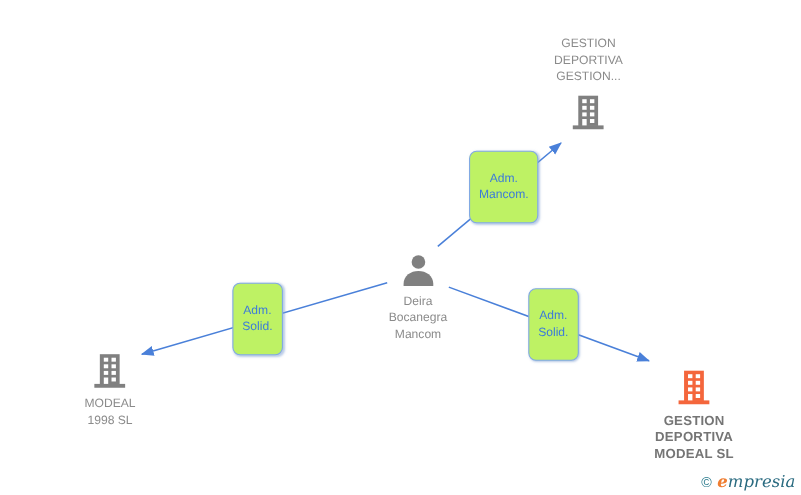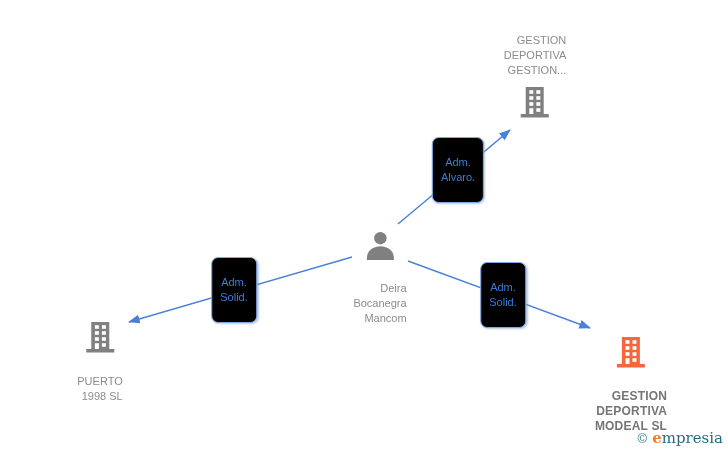--- a/index.html
+++ b/index.html
@@ -7,49 +7,49 @@
     position:relative;
     width:728px;height:450px;
     background:#ffffff;
     overflow:hidden;
     font-family:"Liberation Sans","DejaVu Sans",sans-serif;
   }
   #edges{position:absolute;left:0;top:0;width:728px;height:450px;}
   .edge-line{stroke:#4a80d9;stroke-width:1.4;fill:none;}
 
   .node{position:absolute;transform:translateX(-50%);text-align:center;white-space:nowrap;}
-  .node-label{font-size:11px;line-height:15px;color:#8b8b8b;text-align:right;}
+  .node-label{font-size:11px;line-height:15px;color:#8b8b8b;}
   .node-label.bold{font-weight:bold;font-size:12px;color:#757575;letter-spacing:0.2px;}
   .icon-wrap{display:block;line-height:0;}
-  .gap-above{margin-top:20px;}
+  .gap-above{margin-top:6px;}
   .gap-below{margin-bottom:7px;}
   .fill-gray{fill:#808080;}
   .fill-orange{fill:#f4663c;}
   .win{fill:#ffffff;}
 
   .edge-label{
     position:absolute;transform:translate(-50%,-50%);
-    background:#000000;
+    background:#bef264;
     border:1.5px solid #81a9e3;
     border-radius:7px;
     padding:17px 8px;
     color:#3c7bd9;
     font-size:11px;line-height:15px;text-align:center;
     box-shadow:1px 1px 2px rgba(130,160,210,0.55);
     white-space:nowrap;
   }
   .edge-label span{display:block;}
 
   #brand{
     position:absolute;right:5px;bottom:3px;
     display:flex;align-items:baseline;
     cursor:pointer;
   }
   #brand .copy{color:#2f7d8f;font-size:13px;margin-right:5px;}
-  #brand .brand-word{font-family:"DejaVu Serif","Liberation Serif",serif;font-size:15px;color:#2a6b80;}
+  #brand .brand-word{font-family:"DejaVu Serif","Liberation Serif",serif;font-style:italic;font-size:15px;color:#2a6b80;}
   #brand .brand-word .init{color:#ef7d31;font-weight:bold;}
 </style>
 </head>
 <body>
 
 <div id="canvas">
 
   <svg id="edges" viewBox="0 0 728 450">
     <defs>
       <marker id="arrowhead" viewBox="0 0 10 8" refX="8.5" refY="4" markerWidth="9" markerHeight="8" orient="auto-start-reverse">
@@ -106,21 +106,21 @@
         <rect class="win" x="17.6" y="5.2" width="4" height="3.6"></rect>
         <rect class="win" x="10.6" y="11.2" width="4" height="3.6"></rect>
         <rect class="win" x="17.6" y="11.2" width="4" height="3.6"></rect>
         <rect class="win" x="10.6" y="17.2" width="4" height="3.6"></rect>
         <rect class="win" x="17.6" y="17.2" width="4" height="3.6"></rect>
         <rect class="win" x="17.6" y="23.2" width="4" height="3.6"></rect>
         <rect class="win" x="10.6" y="23.2" width="4" height="5.8"></rect>
       </svg>
     </span>
     <div class="node-label gap-above">
-      <span style="display:block">PUERTO</span>
+      <span style="display:block">MODEAL</span>
       <span style="display:block">1998 SL</span>
     </div>
   </div>
 
   <div class="node" style="left:631px;top:335px;">
     <span class="icon-wrap">
       <svg width="32" height="34" viewBox="0 0 32 34">
         <rect class="fill-orange" x="2" y="29" width="28" height="3.5"></rect>
         <rect class="fill-orange" x="7" y="2" width="18" height="27.5"></rect>
         <rect class="win" x="10.6" y="5.2" width="4" height="3.6"></rect>
@@ -135,21 +135,21 @@
     </span>
     <div class="node-label bold gap-above">
       <span style="display:block">GESTION</span>
       <span style="display:block">DEPORTIVA</span>
       <span style="display:block">MODEAL SL</span>
     </div>
   </div>
 
   <div class="edge-label" style="left:458px;top:170px;">
     <span>Adm.</span>
-    <span>Alvaro.</span>
+    <span>Mancom.</span>
   </div>
   <div class="edge-label" style="left:234px;top:290px;">
     <span>Adm.</span>
     <span>Solid.</span>
   </div>
   <div class="edge-label" style="left:503px;top:295px;">
     <span>Adm.</span>
     <span>Solid.</span>
   </div>
 

